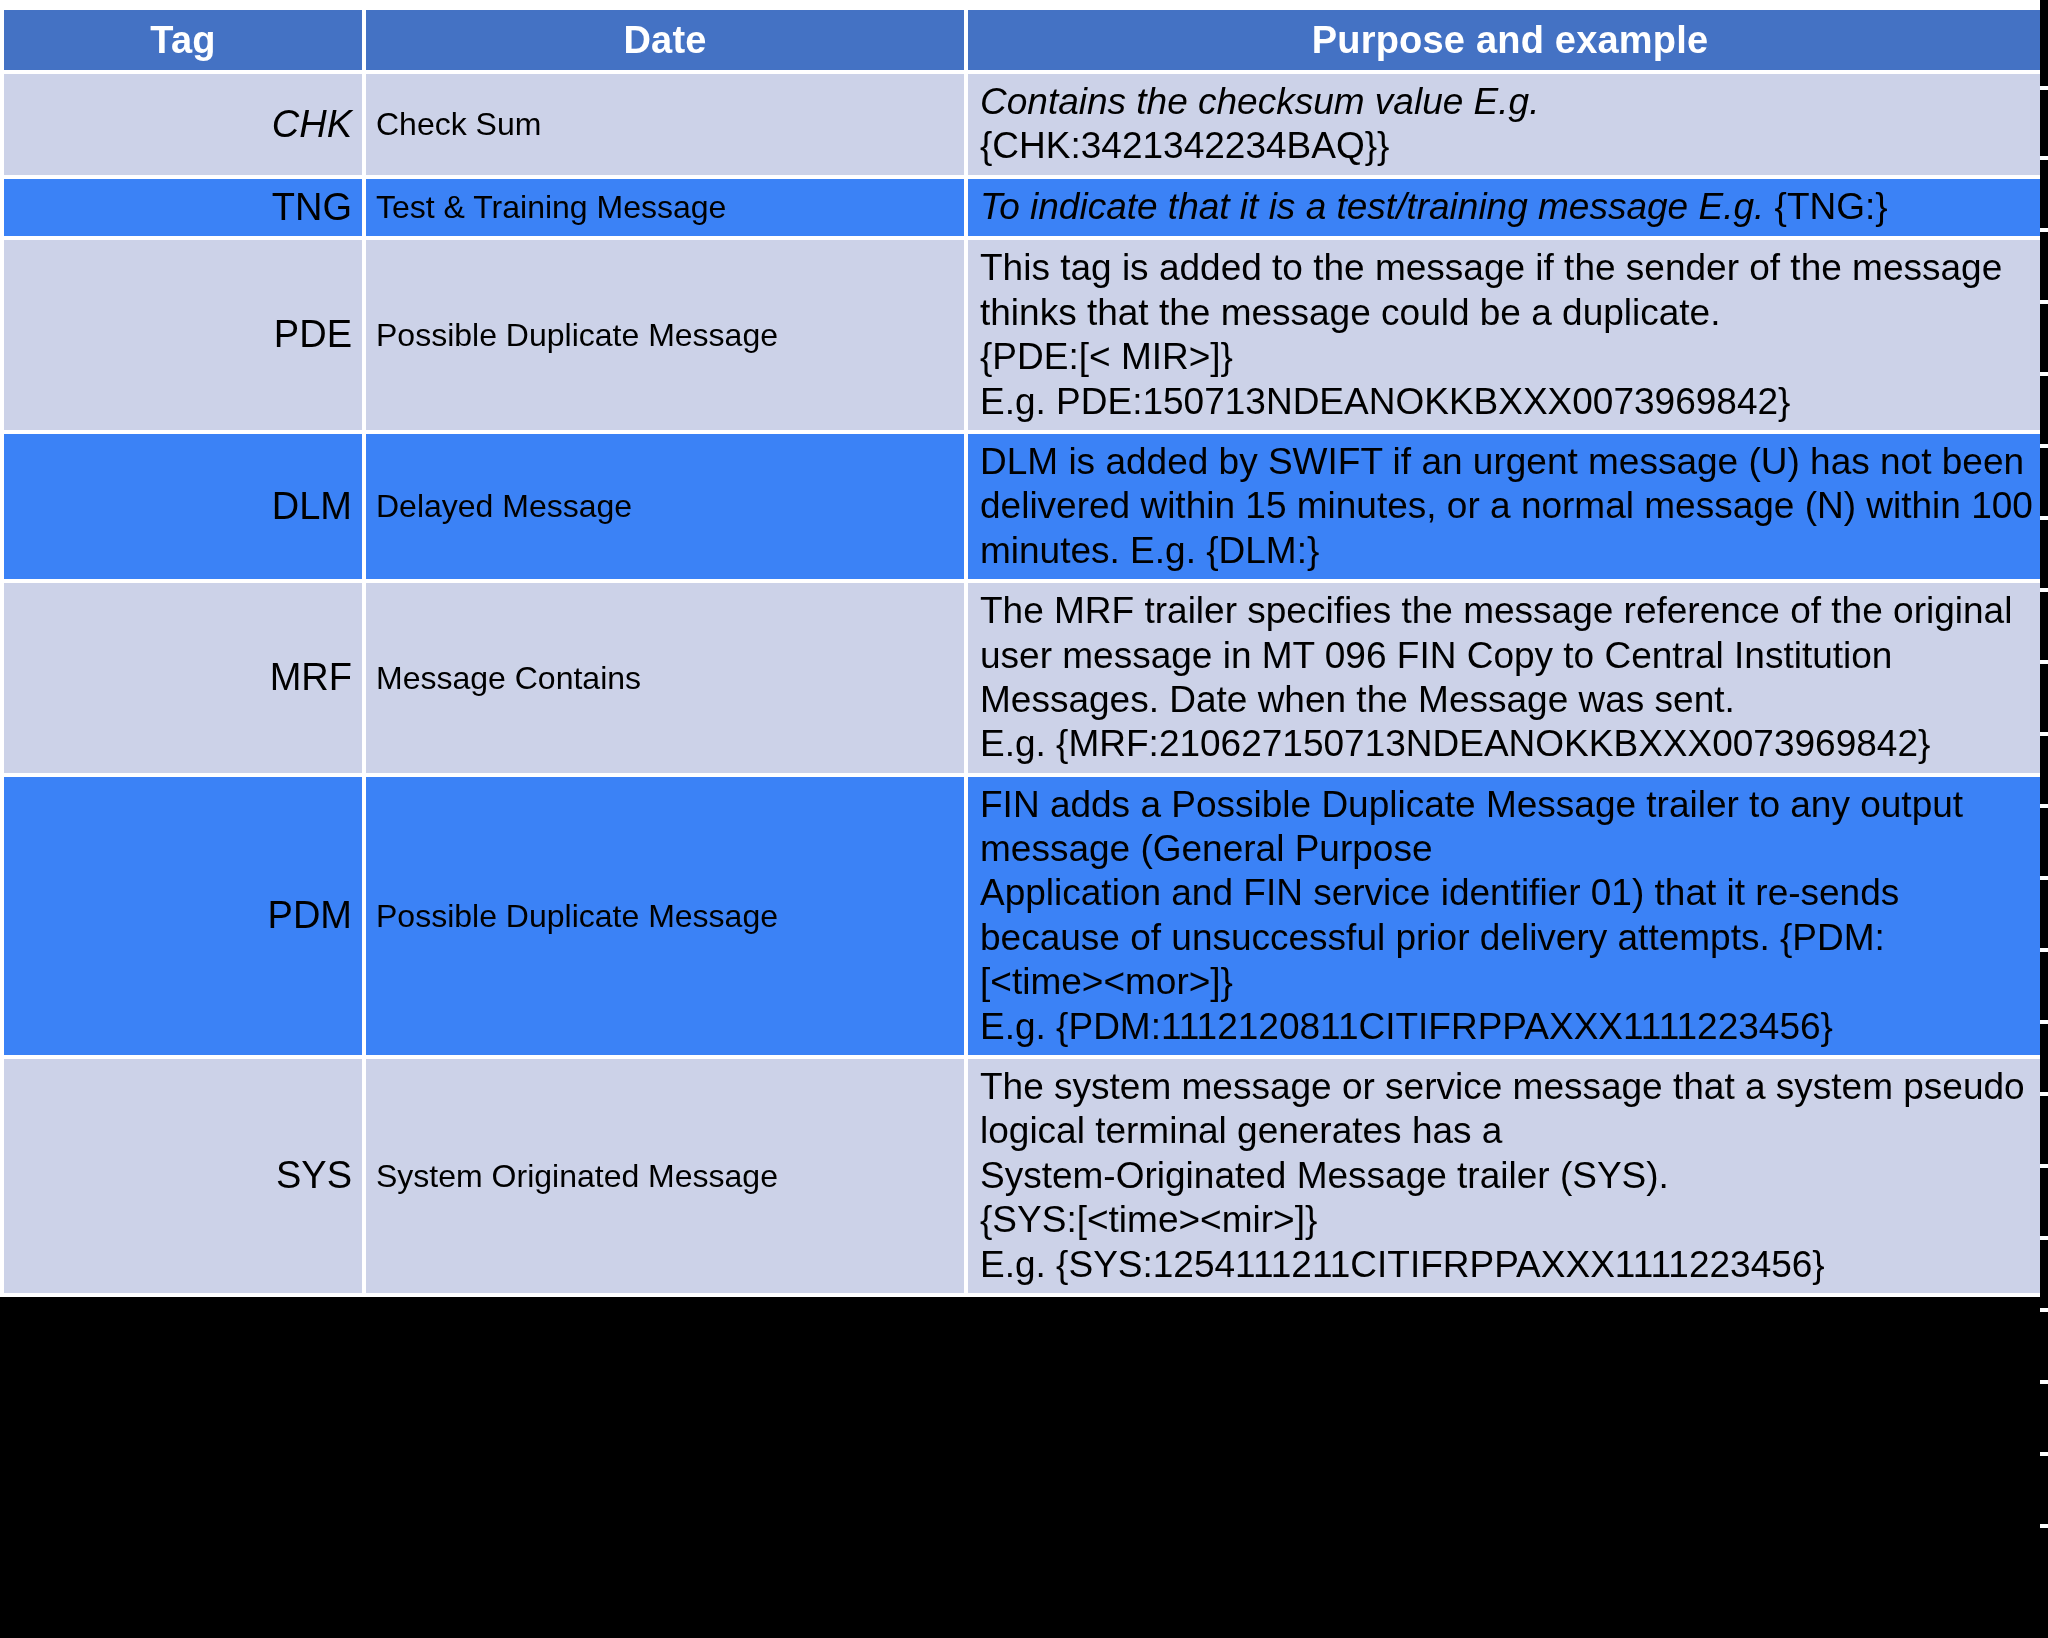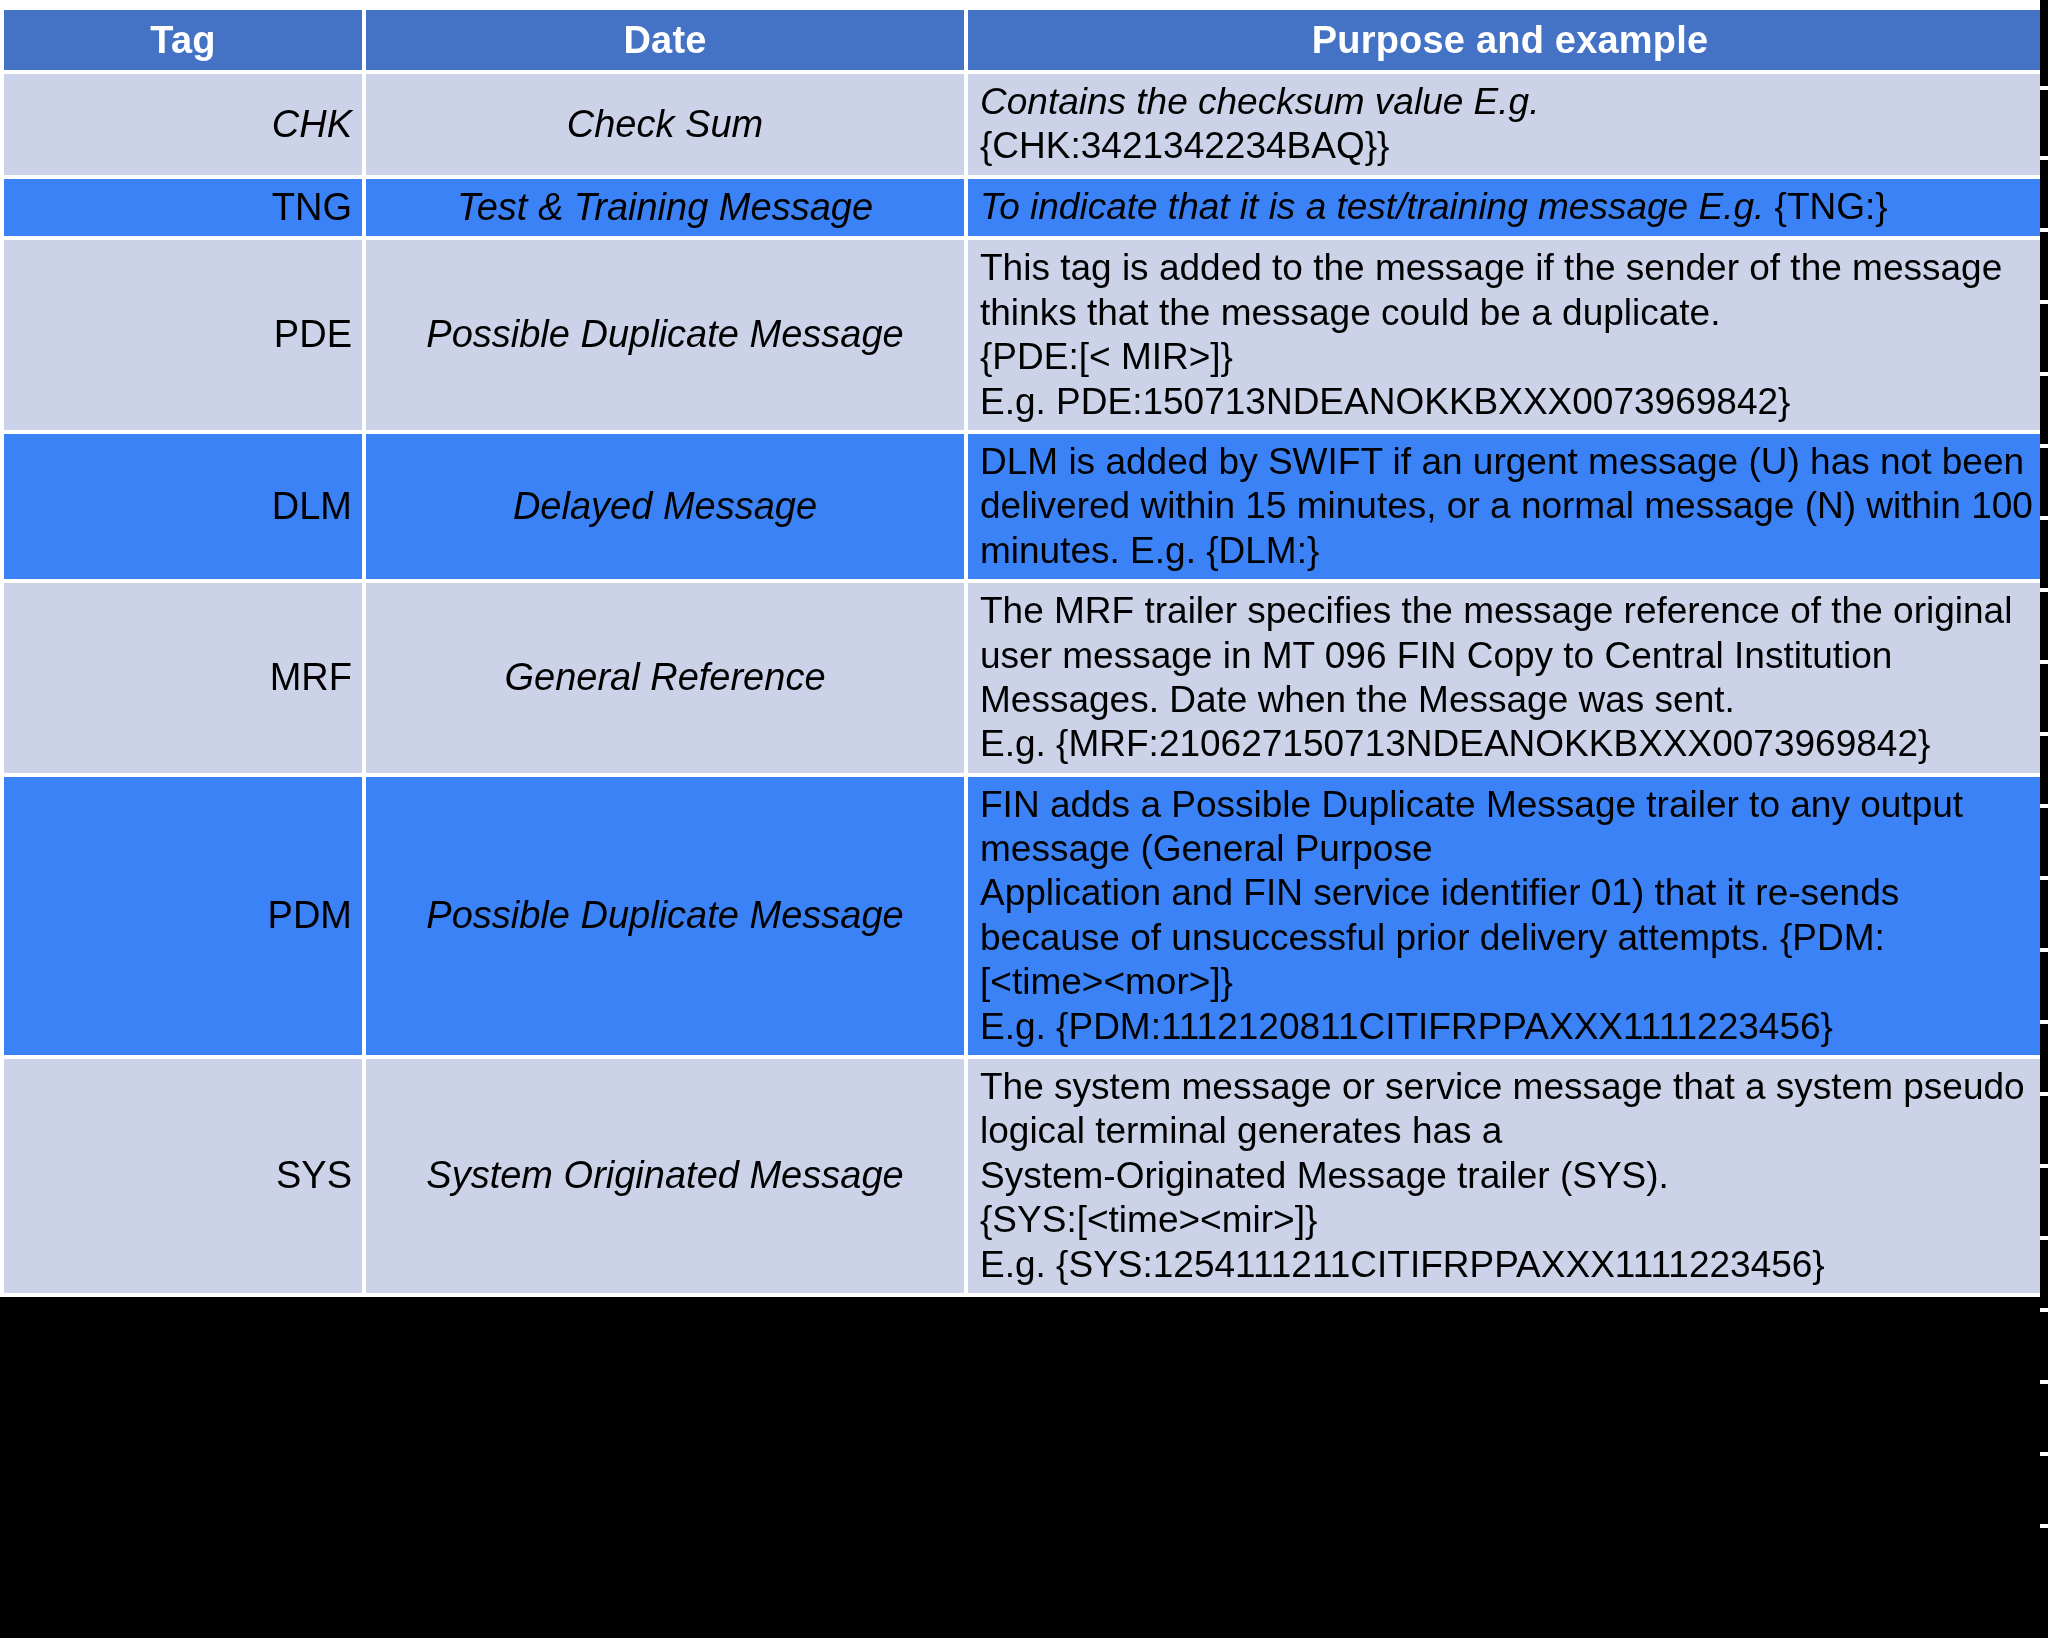--- a/index.html
+++ b/index.html
@@ -57,21 +57,21 @@
     color: #000000;
     font-size: 37px;
     line-height: 1.20;
     vertical-align: middle;
     padding: 6px 10px;
   }
   tbody tr.shade-a td { background: #CCD2E8; }
   tbody tr.shade-b td { background: #3b82f6; }
 
   td.tag  { text-align: right; font-size: 38px; }
-  td.name { text-align: center; font-size: 38px; font-style: italic; }
+  td.name { font-size: 32px; }
   td.purpose {
     text-align: left;
     padding-left: 12px;
     padding-right: 4px;
     white-space: pre-line;
     word-break: normal;
   }
   .ital { font-style: italic; }
 
   
@@ -138,21 +138,21 @@
 {PDE:[&lt; MIR&gt;]}
 E.g. PDE:150713NDEANOKKBXXX0073969842}</span></td>
           </tr>
           <tr class="shade-b">
             <td class="tag">DLM</td>
             <td class="name">Delayed Message</td>
             <td class="purpose"><span class="ital"></span><span>DLM is added by SWIFT if an urgent message (U) has not been delivered within 15 minutes, or a normal message (N) within 100 minutes. E.g. {DLM:}</span></td>
           </tr>
           <tr class="shade-a">
             <td class="tag">MRF</td>
-            <td class="name">General Reference</td>
+            <td class="name">Message Contains</td>
             <td class="purpose"><span class="ital"></span><span>The MRF trailer specifies the message reference of the original user message in MT 096 FIN Copy to Central Institution Messages. Date when the Message was sent.
 E.g. {MRF:210627150713NDEANOKKBXXX0073969842}</span></td>
           </tr>
           <tr class="shade-b">
             <td class="tag">PDM</td>
             <td class="name">Possible Duplicate Message</td>
             <td class="purpose"><span class="ital"></span><span>FIN adds a Possible Duplicate Message trailer to any output message (General Purpose
 Application and FIN service identifier 01) that it re-sends because of unsuccessful prior delivery attempts. {PDM:
 [&lt;time&gt;&lt;mor&gt;]}
 E.g. {PDM:1112120811CITIFRPPAXXX1111223456}</span></td>

